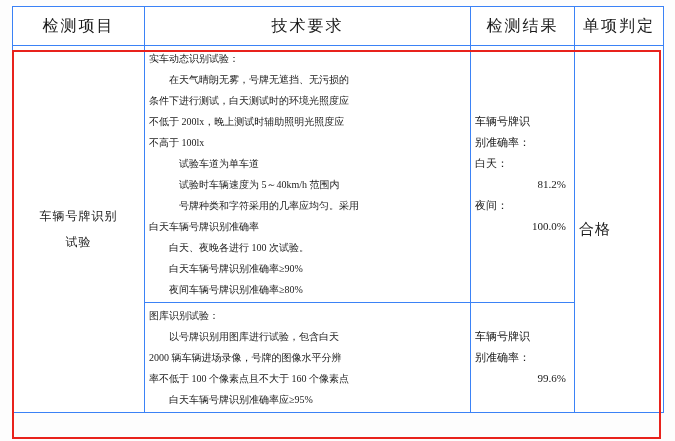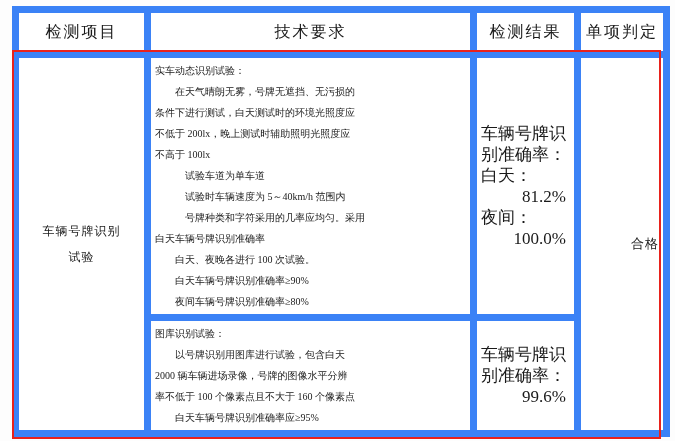--- a/index.html
+++ b/index.html
@@ -23,21 +23,21 @@
     background: #fdfdfd;
   }
   table.report {
     width: 651px;
     border-collapse: collapse;
     table-layout: fixed;
     background: #ffffff;
   }
   table.report th,
   table.report td {
-    border: 7px solid #3b82f6;
+    border: 1px solid #3b82f6;
     vertical-align: middle;
     padding: 2px 4px;
     font-weight: normal;
   }
   thead th {
     text-align: center;
     font-size: 16px;
     font-weight: bold;
     letter-spacing: 2px;
     height: 34px;
@@ -55,28 +55,28 @@
     letter-spacing: 1px;
   }
   td.cell-req {
     text-align: left;
     font-size: 10px;
     line-height: 21px;
     padding: 4px 6px 4px 6px;
   }
   td.cell-result {
     text-align: left;
-    font-size: 17px;
+    font-size: 11px;
     line-height: 21px;
     padding: 4px 5px;
     vertical-align: middle;
   }
   td.cell-judge {
-    text-align: right;
-    font-size: 13px;
+    text-align: left;
+    font-size: 15px;
     letter-spacing: 1px;
   }
   .req-line { white-space: pre-wrap; }
   .indent-1 { text-indent: 2em; }
   .indent-2 { text-indent: 3em; }
   .res-line { white-space: pre-wrap; }
   .res-right { text-align: right; padding-right: 4px; }
 
   
   .redbox {

